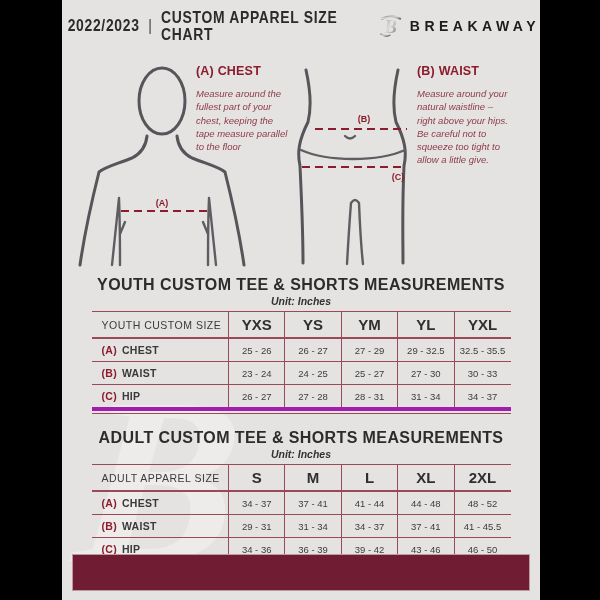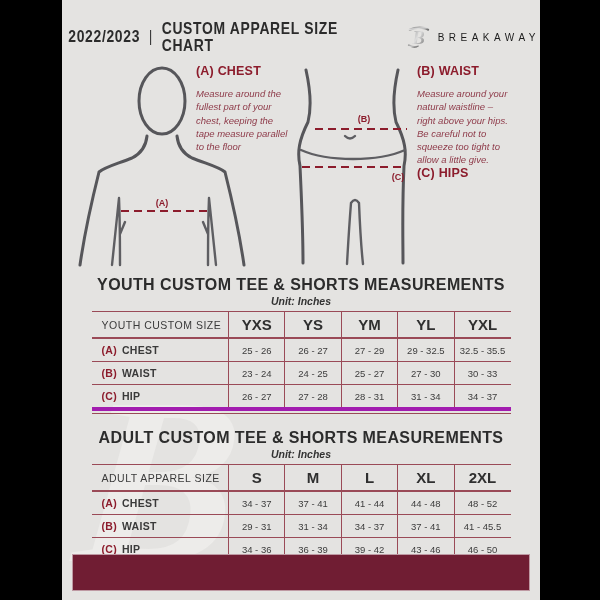--- a/index.html
+++ b/index.html
@@ -15,32 +15,32 @@
   }
   
   .watermark{
     position:absolute;left:18px;top:362px;z-index:1;
     font-family:"Liberation Serif",serif;font-weight:bold;font-style:italic;
     font-size:238px;line-height:1;color:#f4f3f1;opacity:.6;
     transform:skewX(-6deg);user-select:none;
   }
   
   .topbar{
-    position:absolute;top:21px;left:0;width:100%;z-index:2;
+    position:absolute;top:10px;left:0;width:100%;z-index:2;
     display:flex;justify-content:center;align-items:center;gap:31px;
   }
   .title{
     display:flex;align-items:center;gap:9px;
     font-weight:bold;font-size:14.5px;letter-spacing:.7px;color:#2b2b2b;
     transform:scale(.96,1.08);
   }
   .title .sep{font-weight:normal;color:#3c3c3c;}
   .brand{display:flex;align-items:center;gap:8px;}
   .logo{width:24px;height:22px;display:block;}
-  .brandname{font-weight:normal;font-size:10px;letter-spacing:4.5px;color:#1c1c1c;}
+  .brandname{font-weight:bold;font-size:14px;letter-spacing:4.5px;color:#1c1c1c;}
   
   .fig{position:absolute;z-index:2;overflow:visible;}
   .fig-torso{left:13px;top:62px;width:170px;height:205px;}
   .fig-hips{left:231px;top:68px;width:122px;height:197px;}
   .body-line{fill:none;stroke:#56565a;stroke-width:3;stroke-linecap:round;}
   .body-line-thin{fill:none;stroke:#5e5e62;stroke-width:2.4;stroke-linecap:round;}
   .measure-line{fill:none;stroke:#8c1c2c;stroke-width:2.2;stroke-dasharray:8 5;}
   .fig-label{font-family:"Liberation Sans",sans-serif;font-size:9px;font-weight:bold;fill:#8c1c2c;}
   
   .instr{position:absolute;z-index:2;}
@@ -147,21 +147,20 @@
       <h3>(B) WAIST</h3>
       <p>Measure around your
 natural waistline –
 right above your hips.
 Be careful not to
 squeeze too tight to
 allow a little give.</p>
     </div>
 
     <div class="instr instr-hips">
-      <h3>(C) HIPS</h3>
     </div>
 
     <div class="tablesec sec-youth">
       <h2>YOUTH CUSTOM TEE &amp; SHORTS MEASUREMENTS</h2>
       <div class="unit">Unit: Inches</div>
       <div class="twrap">
         <table class="sizes">
           <colgroup>
               <col class="c0">
               <col>

